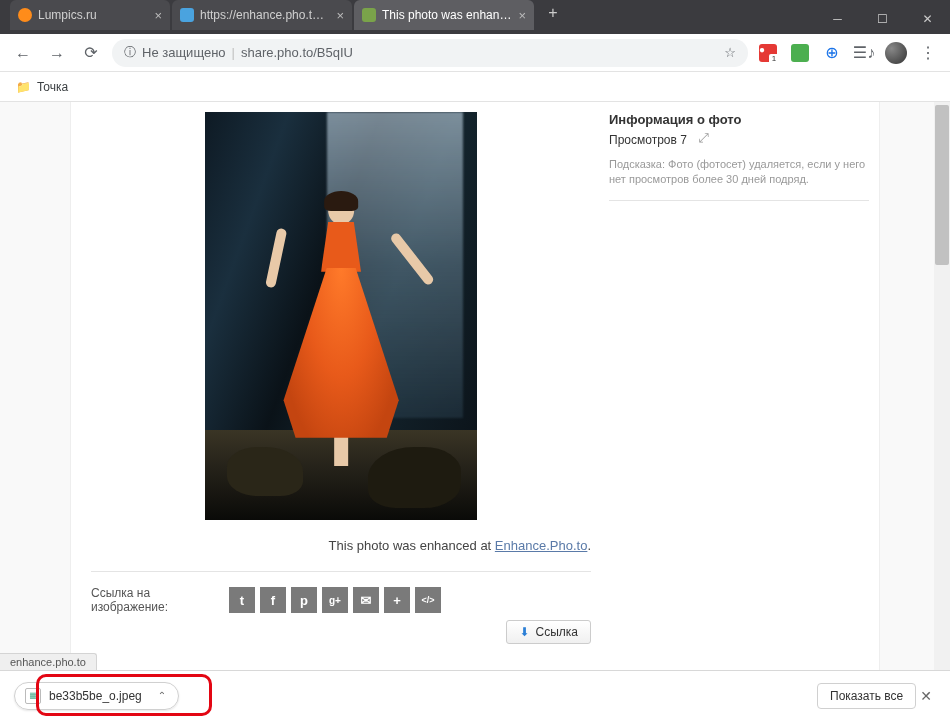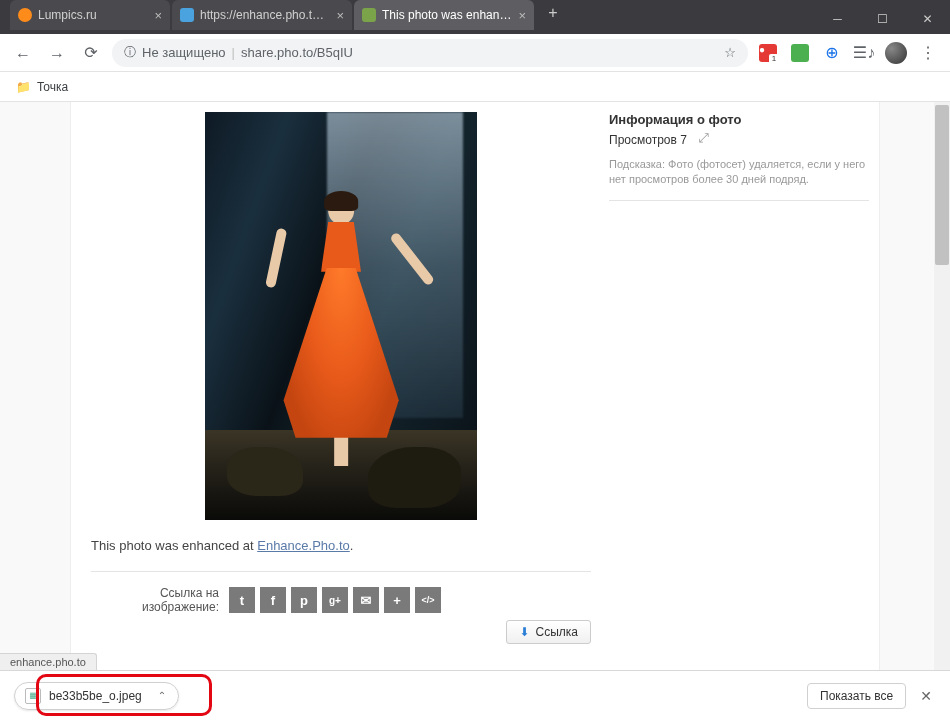--- a/index.html
+++ b/index.html
@@ -39,24 +39,24 @@
 
 .page { position: absolute; top: 102px; left: 0; right: 0; bottom: 50px; background: #f9f9f9; overflow: hidden; }
 .scrollbar { position: absolute; right: 0; top: 0; width: 16px; height: 100%; background: #f1f1f1; }
 .scroll-thumb { position: absolute; right: 1px; top: 3px; width: 14px; height: 160px; background: #c1c1c1; border-radius: 2px; }
 .content-wrap { background: #fff; margin: 0 auto; width: 810px; padding: 10px 0 20px 0; position: relative; border-left: 1px solid #eee; border-right: 1px solid #eee; min-height: 100%; }
 .main-col { width: 500px; margin-left: 20px; float: left; }
 .side-col { width: 260px; float: right; margin-right: 10px; font-size: 12px; color: #333; }
 .photo-box { position: relative; text-align: center; }
 .photo { width: 272px; height: 408px; display: inline-block; position: relative; background: #1a2a3a; overflow: hidden; }
 .expand-icon { position: absolute; top: 18px; right: -118px; font-size: 13px; color: #999; cursor: pointer; }
-.caption { text-align: left; font-size: 13px; color: #444; margin-top: 14px; }
+.caption { text-align: right; font-size: 13px; color: #444; margin-top: 14px; }
 .caption a { color: #5a7aa8; text-decoration: underline; }
 .share-row { border-top: 1px solid #e4e4e4; margin-top: 18px; padding-top: 14px; display: flex; align-items: center; gap: 10px; font-size: 12px; color: #555; }
-.share-label { width: 128px; text-align: right; }
+.share-label { width: 128px; text-align: left; }
 .share-input { width: 150px; height: 26px; border: 1px solid #ccc; padding: 0 6px; font-size: 12px; color: #666; }
 .share-icons { display: flex; gap: 5px; }
 .sicon { width: 26px; height: 26px; background: #7a7a7a; color: #fff; display: flex; align-items: center; justify-content: center; font-size: 13px; font-weight: bold; cursor: pointer; }
 .dl-row { text-align: right; margin-top: 6px; }
 .dl-btn { display: inline-flex; align-items: center; gap: 6px; border: 1px solid #ccc; background: linear-gradient(#fff,#f0f0f0); padding: 4px 12px; font-size: 12px; color: #333; border-radius: 3px; cursor: pointer; }
 .dl-btn .dlicon { color: #2c7fd6; }
 
 .side-title { font-weight: bold; font-size: 13px; margin-bottom: 6px; }
 .side-line { margin-bottom: 4px; }
 .side-hint { color: #999; font-size: 11px; margin-top: 10px; line-height: 1.4; border-bottom: 1px solid #e4e4e4; padding-bottom: 12px; }
@@ -78,21 +78,21 @@
 
 
 .status-hover { position: absolute; left: 0; bottom: 0; background: #efefef; border: 1px solid #d4d4d4; border-left: none; border-bottom: none; padding: 2px 10px; font-size: 11px; color: #555; border-radius: 0 3px 0 0; }
 
 
 .dlbar { position: absolute; left: 0; right: 0; bottom: 0; height: 50px; background: #fff; border-top: 1px solid #d8d8d8; display: flex; align-items: center; padding: 0 14px; }
 .dl-chip { display: flex; align-items: center; gap: 8px; border: 1px solid #d0d0d0; border-radius: 18px; padding: 5px 12px 5px 10px; box-shadow: 0 1px 2px rgba(0,0,0,.1); font-size: 12px; color: #333; cursor: pointer; }
 .dl-chip .fileicon { width: 16px; height: 16px; background: #fff; border: 1px solid #bbb; display: flex; align-items: center; justify-content: center; font-size: 8px; color: #4a8; border-radius: 2px; }
 .dl-chip .chev { color: #666; font-size: 10px; margin-left: 8px; }
 .highlight-box { position: absolute; border: 3px solid #e30613; border-radius: 10px; pointer-events: none; }
-.dl-right { margin-left: auto; display: flex; align-items: center; gap: 10px; }
+.dl-right { margin-left: auto; display: flex; align-items: center; }
 .showall { border: 1px solid #d0d0d0; background: #fff; padding: 5px 12px; font-size: 12px; border-radius: 4px; color: #333; cursor: pointer; }
 .dlclose { color: #666; font-size: 14px; cursor: pointer; padding: 4px; }
 .clearfix::after { content: ""; display: table; clear: both; }
 </style>
 </head>
 <body>
 
 <div class="titlebar">
   <div class="tabs">
     <div class="tab">

